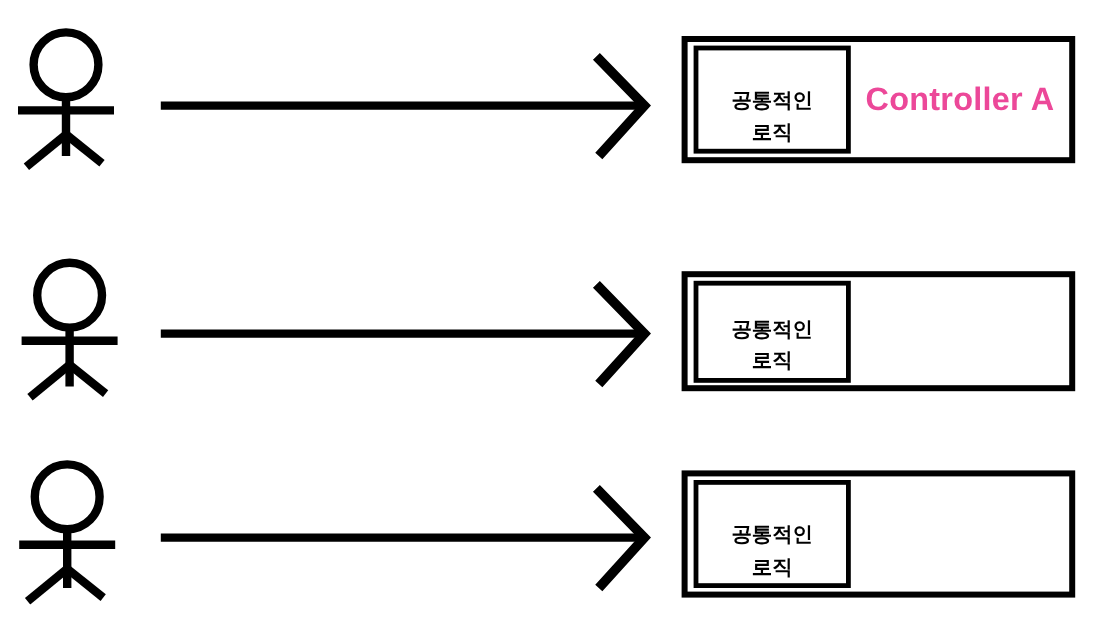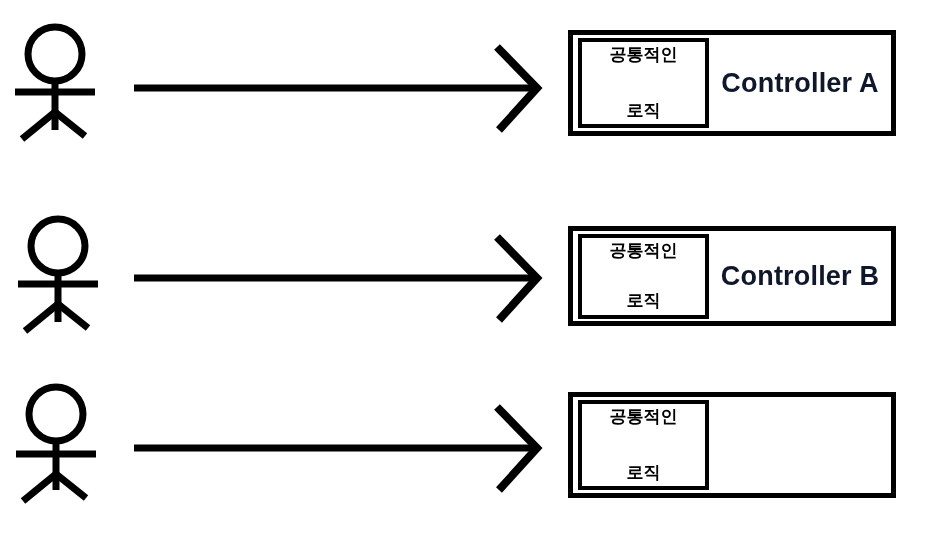--- a/index.html
+++ b/index.html
@@ -36,37 +36,37 @@
     display: flex;
     align-items: center;
   }
   .inner-box {
     box-sizing: border-box;
     border: 4px solid #000000;
     background: #ffffff;
     display: flex;
     flex-direction: column;
     align-items: center;
-    justify-content: space-between;
+    justify-content: flex-end;
     flex: 0 0 auto;
   }
   .inner-line {
     font-size: 17px;
     font-weight: bold;
     color: #000000;
     line-height: 1.55;
     letter-spacing: 0px;
     white-space: nowrap;
   }
   .controller-label {
     flex: 1 1 auto;
     text-align: center;
     font-size: 27px;
     font-weight: bold;
-    color: #0f172a;
+    color: #ec4899;
     white-space: nowrap;
     letter-spacing: 0.2px;
   }
 </style>
 </head>
 <body>
 
 <div id="canvas">
 
   <div class="row" style="top:0px;">
@@ -106,21 +106,20 @@
     <svg class="arrow-svg" style="top:40px;" width="415" height="95" viewBox="0 0 415 95">
       <line x1="4" y1="46" x2="404" y2="46" stroke="#000" stroke-width="7"></line>
       <polyline points="367,5 407,46 369,88" fill="none" stroke="#000" stroke-width="8" stroke-linecap="butt" stroke-linejoin="miter"></polyline>
     </svg>
 
     <div class="controller-box" style="left:568px; top:34px; width:328px; height:100px;">
       <div class="inner-box" style="margin-left:5px; width:131px; height:85px;">
         <div class="inner-line">공통적인</div>
         <div class="inner-line">로직</div>
       </div>
-      <div class="controller-label">Controller B</div>
     </div>
   </div>
 
   <div class="row" style="top:360px;">
 
     <svg class="actor-svg" style="top:22px;" width="104" height="122" viewBox="0 0 104 122">
       <circle cx="48" cy="32" r="27" fill="none" stroke="#000" stroke-width="7"></circle>
       <line x1="48" y1="59" x2="48" y2="108" stroke="#000" stroke-width="7"></line>
       <line x1="8" y1="72" x2="88" y2="72" stroke="#000" stroke-width="7"></line>
       <line x1="48" y1="92" x2="15" y2="119" stroke="#000" stroke-width="7"></line>

